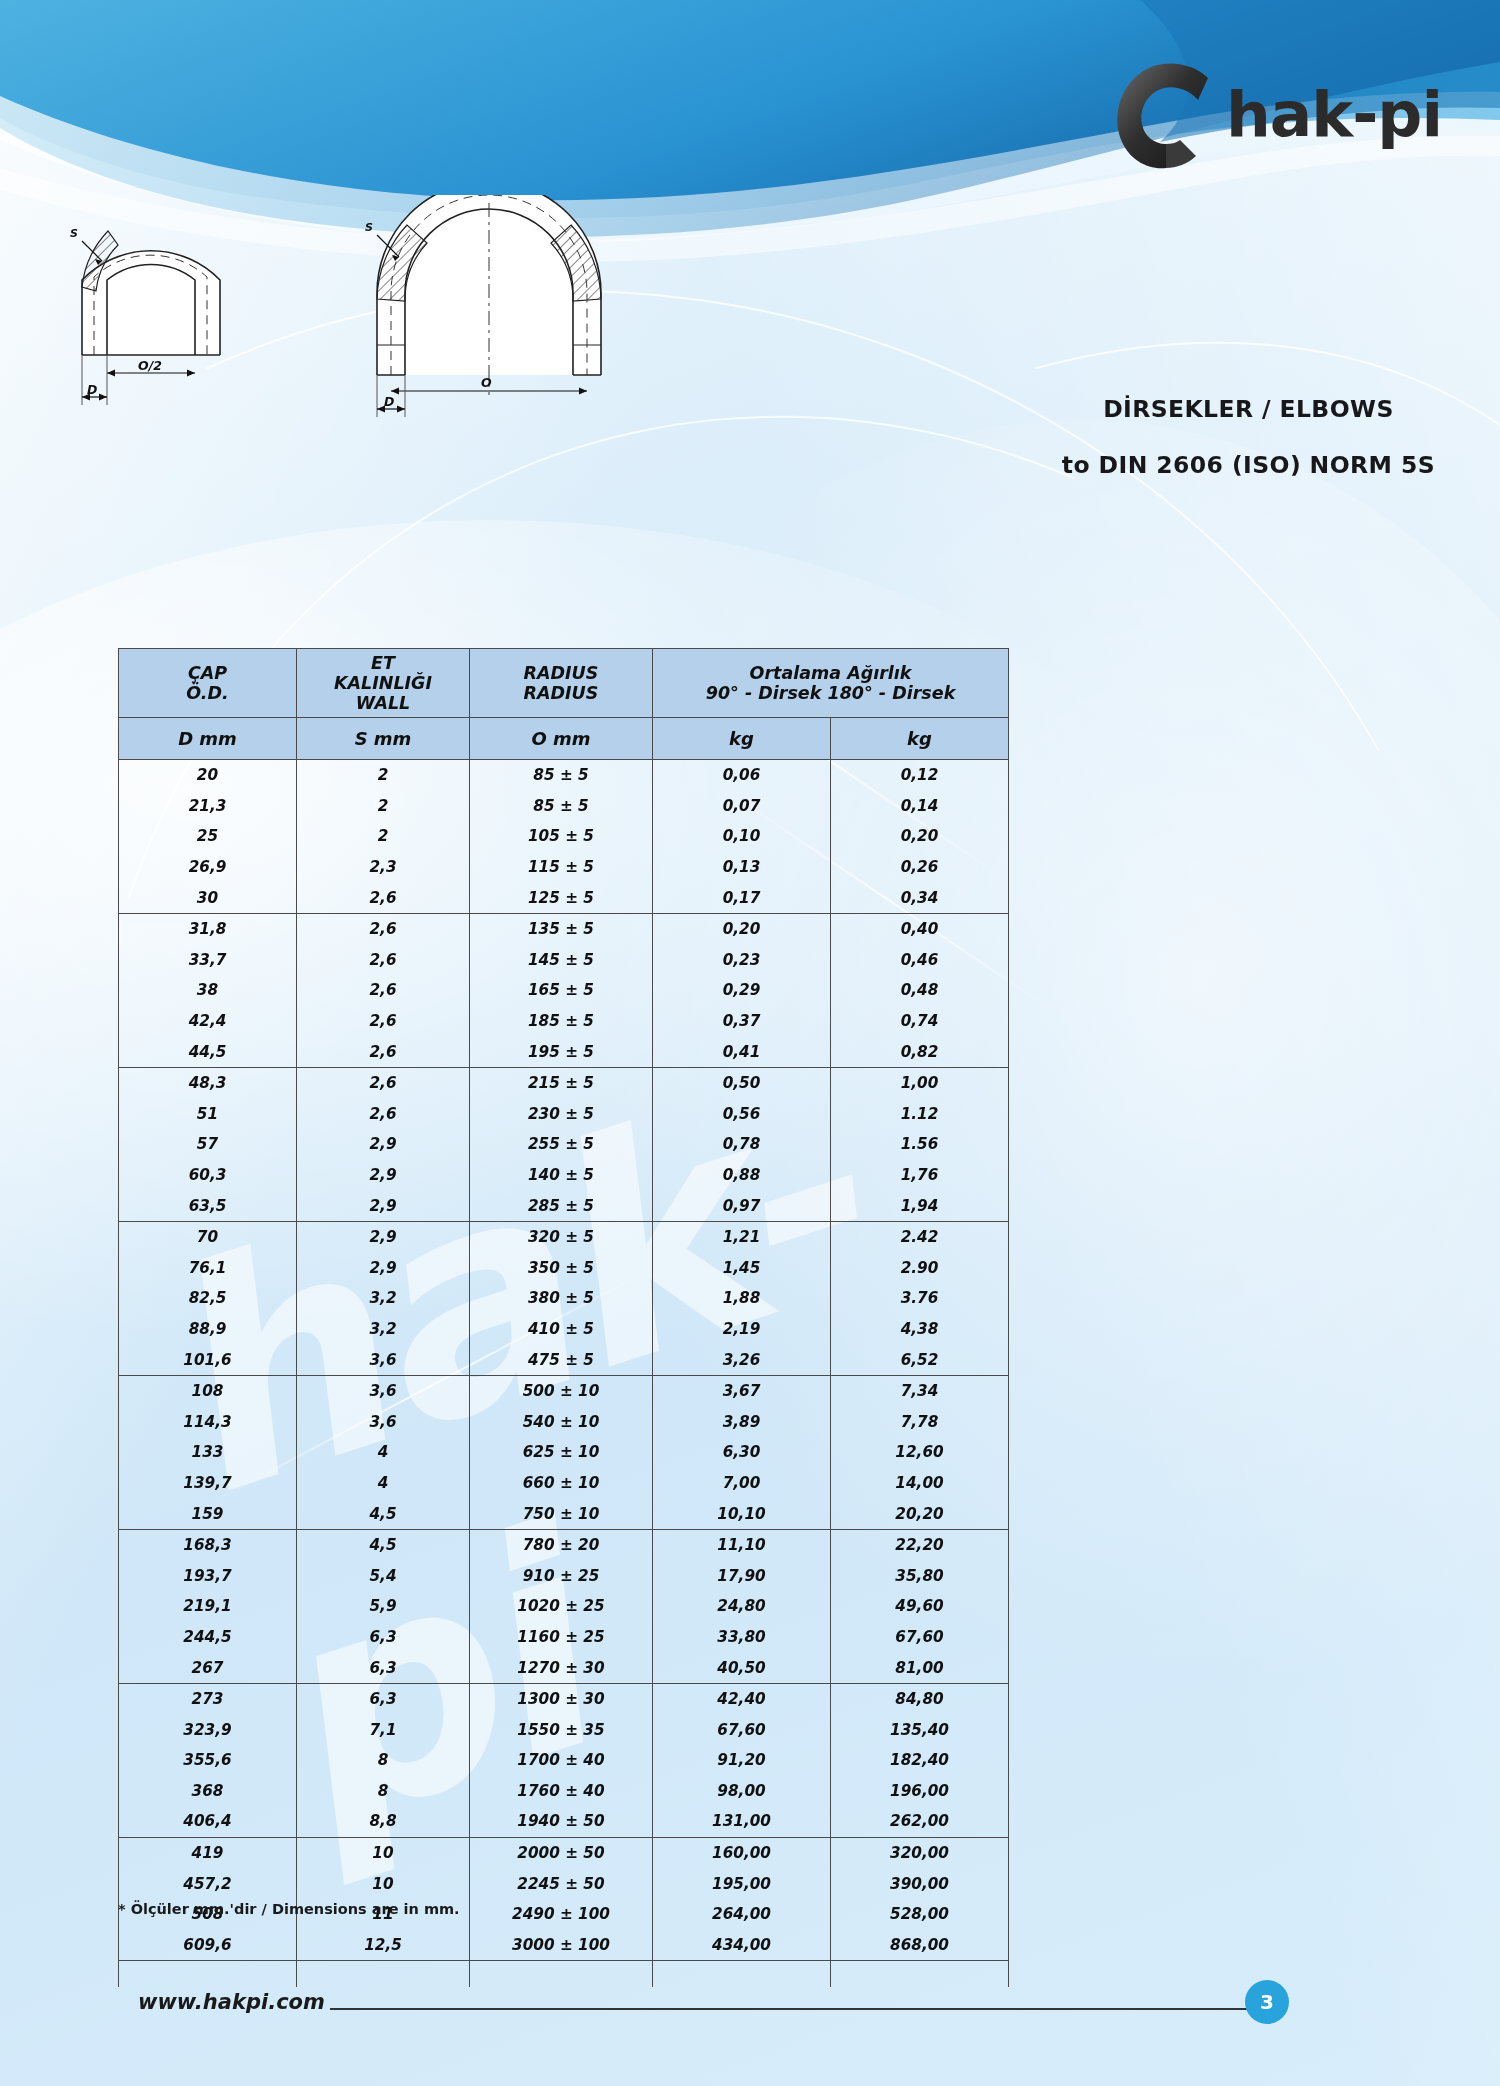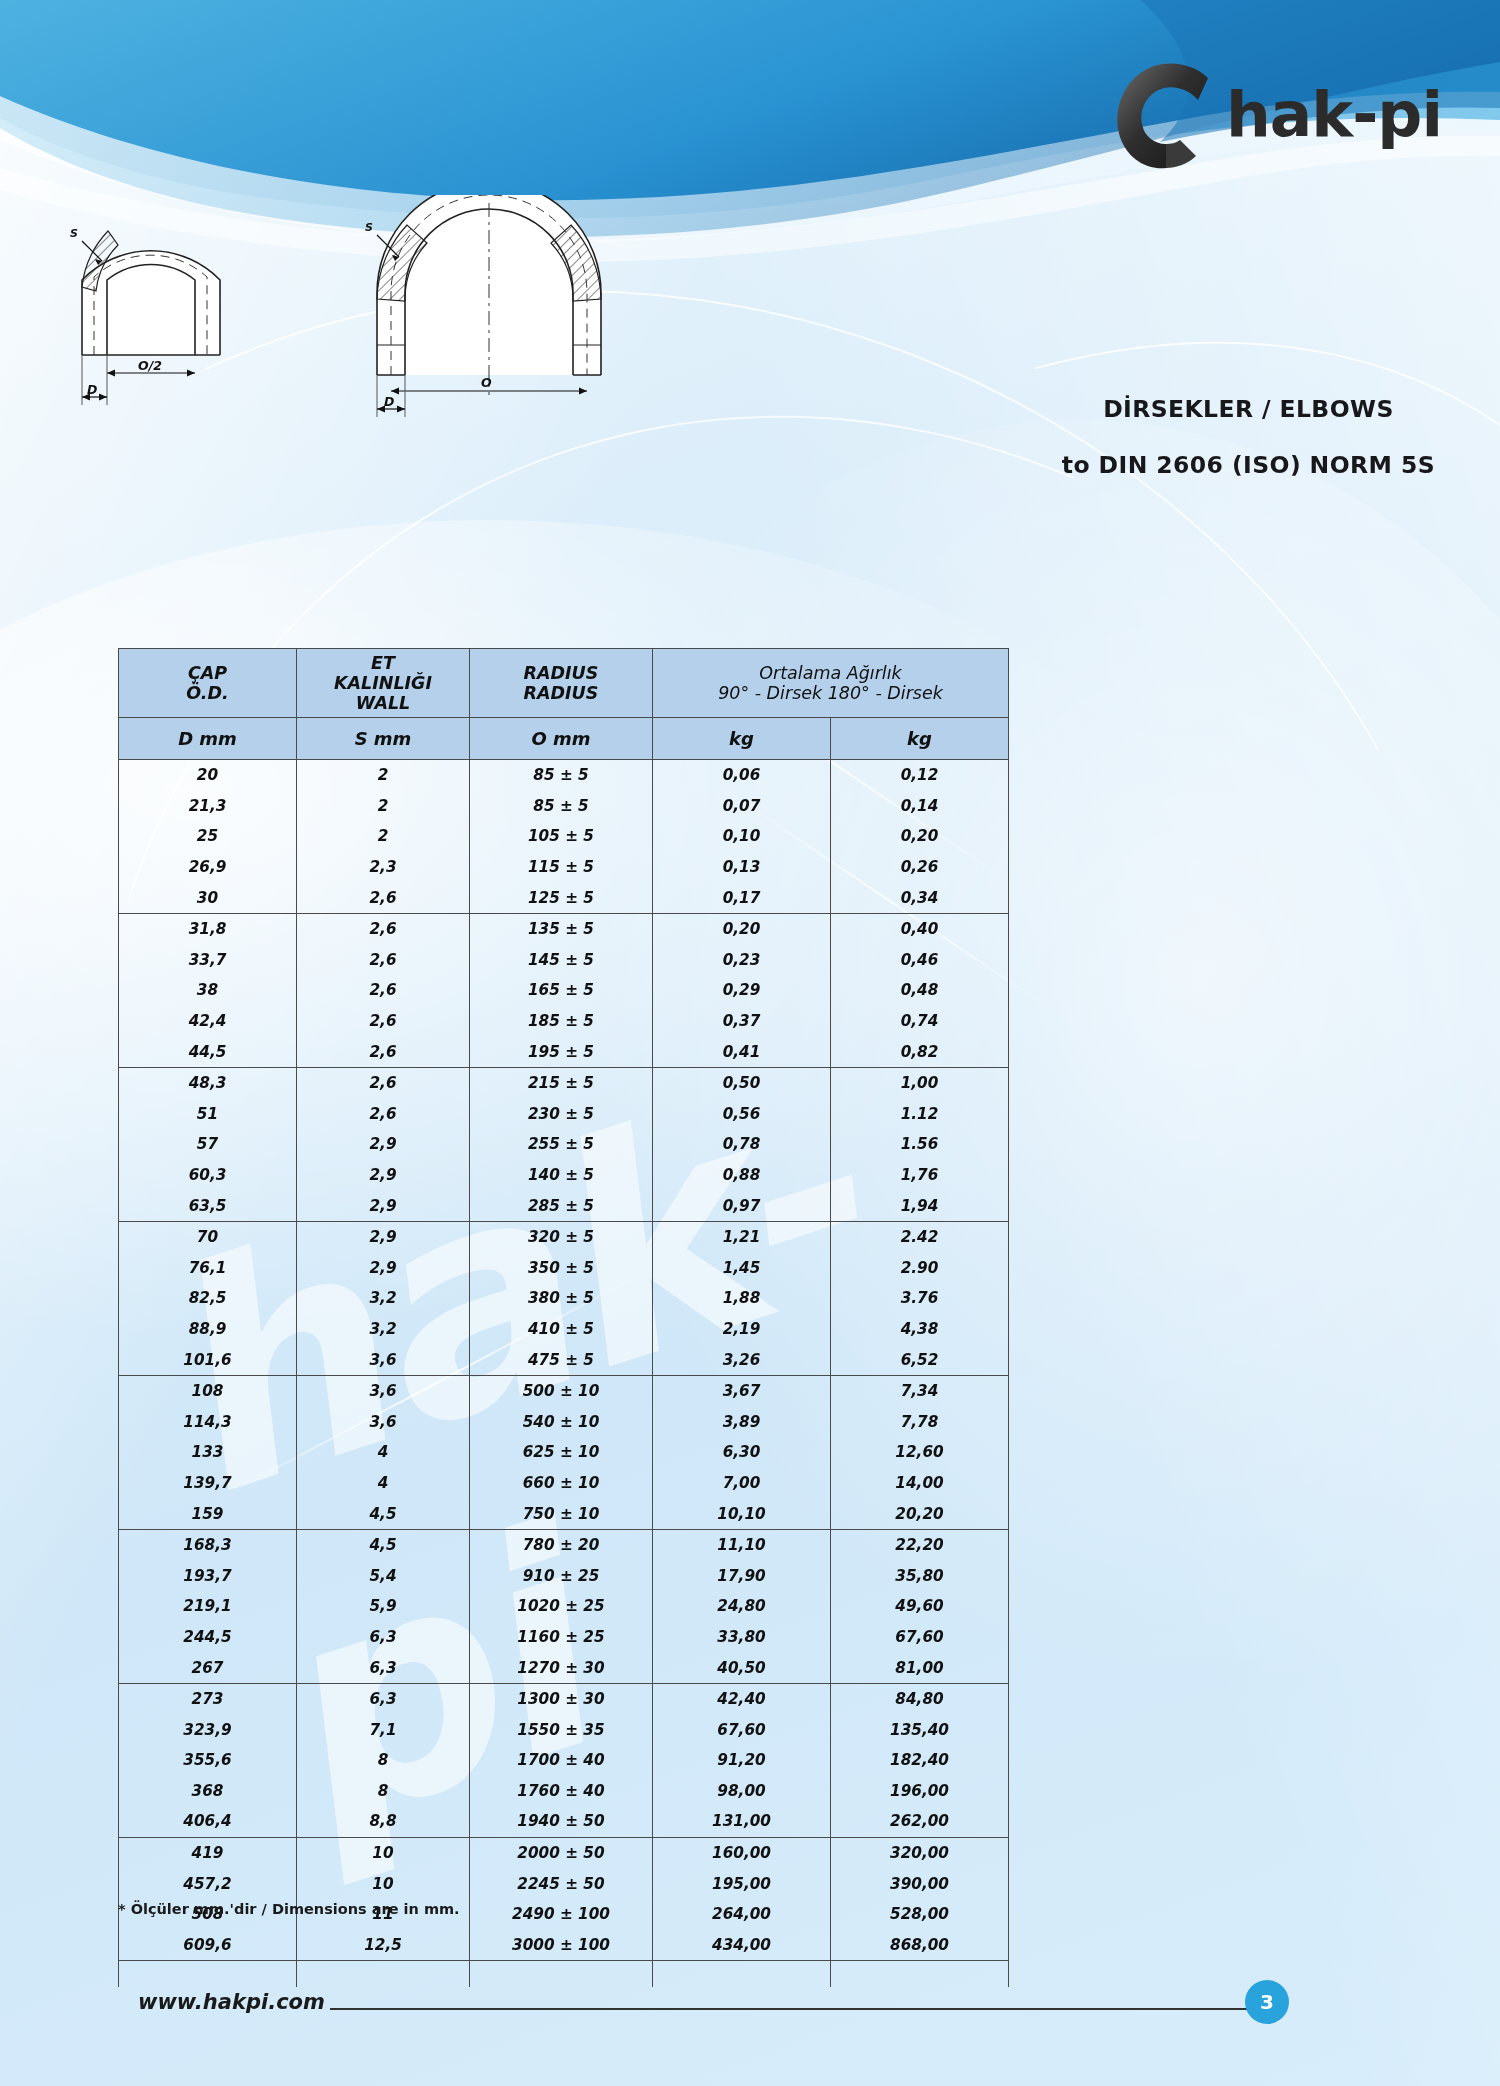--- a/index.html
+++ b/index.html
@@ -50,21 +50,21 @@
   .table-wrap{position:absolute;left:118px;top:648px;width:890px;}
   table{border-collapse:collapse;width:890px;table-layout:fixed;}
   td,th{border:1px solid #4a4a4a;padding:0;text-align:center;vertical-align:middle;
      font-family:"DejaVu Sans",sans-serif;color:#111;}
   col.c1{width:178px;} col.c2{width:173px;} col.c3{width:183px;}
   col.c4{width:178px;} col.c5{width:178px;}
 
   thead td{background:#b4d0ea;font-style:italic;font-weight:bold;}
   .hrow1 td{height:68px;font-size:17.5px;line-height:1.15;}
   .hrow2 td{height:41px;font-size:18px;margin-left:36px;}
-  .hdr-weight{font-size:17px;line-height:1.25;font-weight:normal;font-style:italic;}
+  .hdr-weight{font-size:17px;line-height:1.25;font-weight:bold;font-style:italic;}
 
   tbody td{height:30.6px;font-size:15.3px;font-style:italic;font-weight:bold;
      background:transparent;border-left:1px solid #4a4a4a;border-right:1px solid #4a4a4a;
      border-top:none;border-bottom:none;}
   tbody tr.grp-first td{border-top:1px solid #4a4a4a;text-align:center;}
   tbody tr.grp-last  td{border-bottom:1px solid #4a4a4a;}
   tbody tr:last-child td{border-bottom:none;}
   .tail td{height:26px;border-bottom:1px solid #4a4a4a;}
 
   .note{position:absolute;left:118px;top:1901px;font-size:14.5px;

